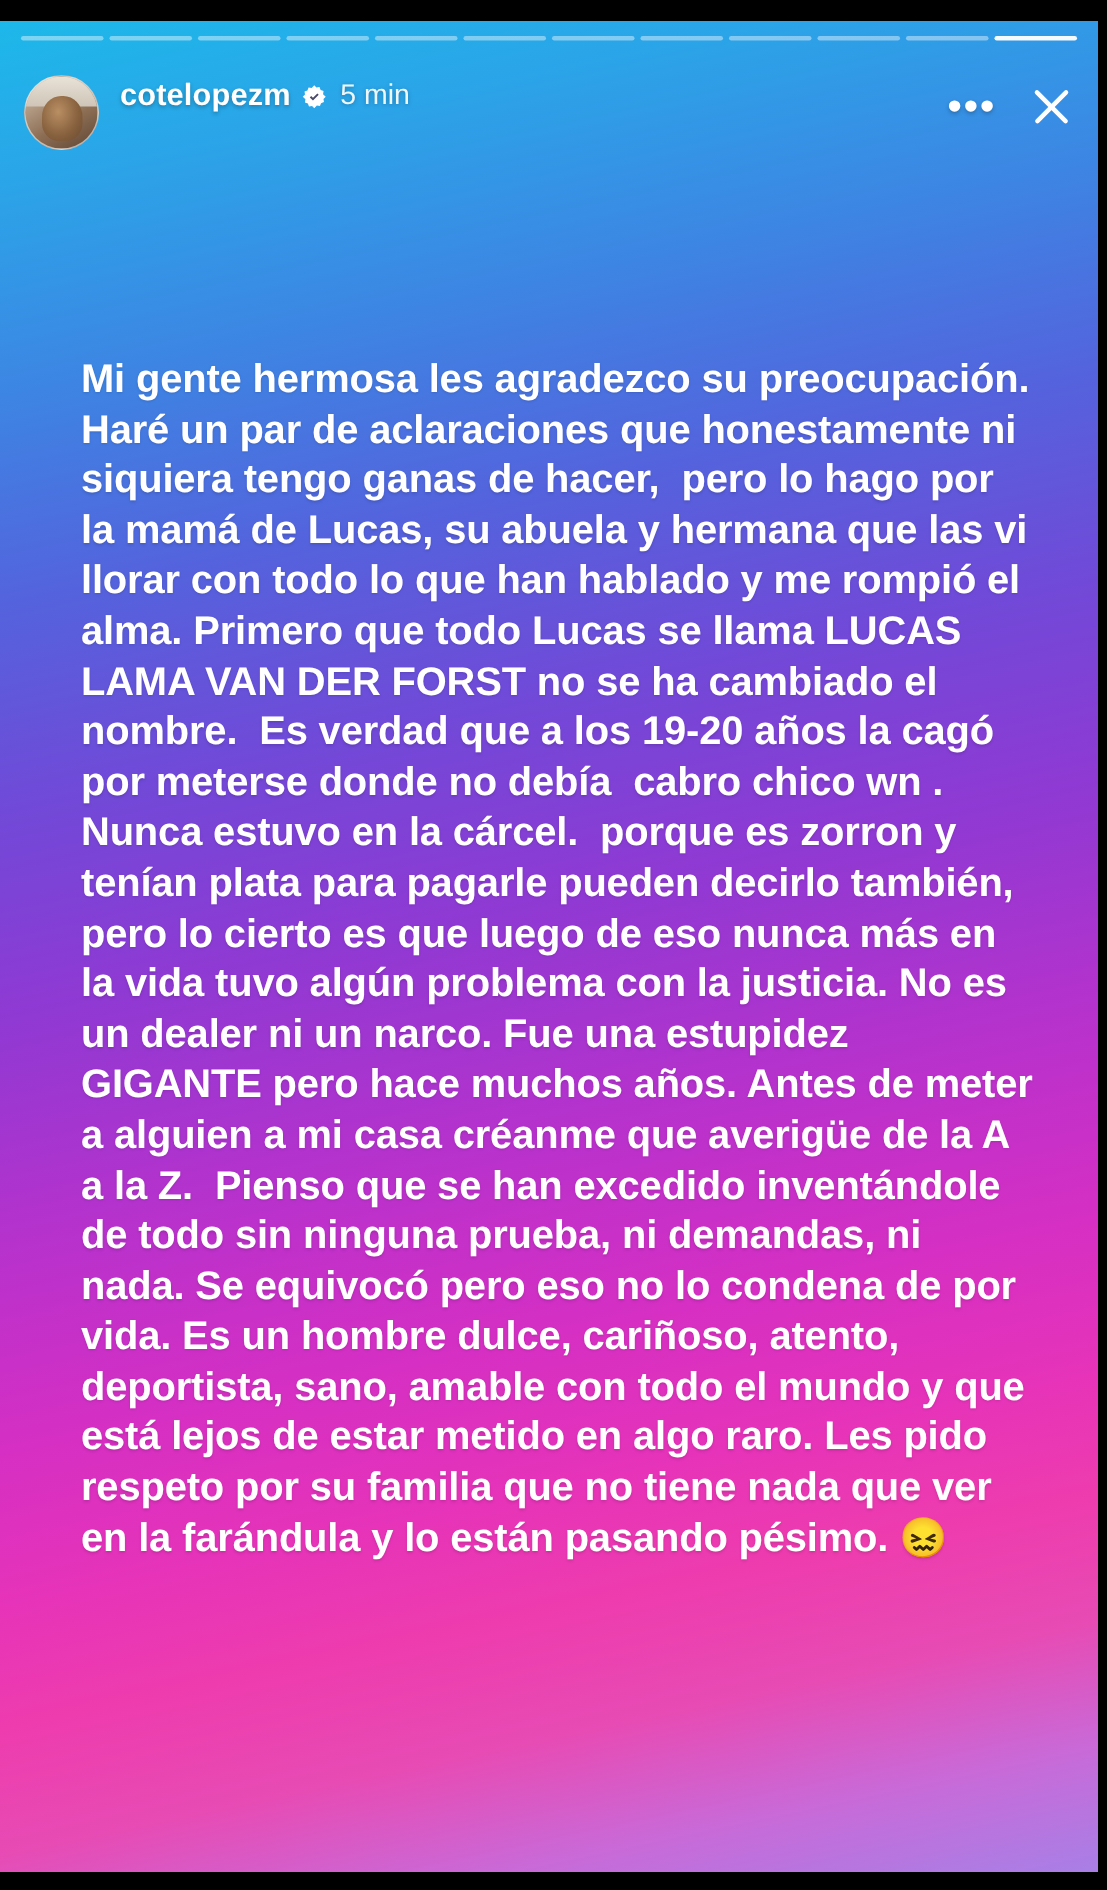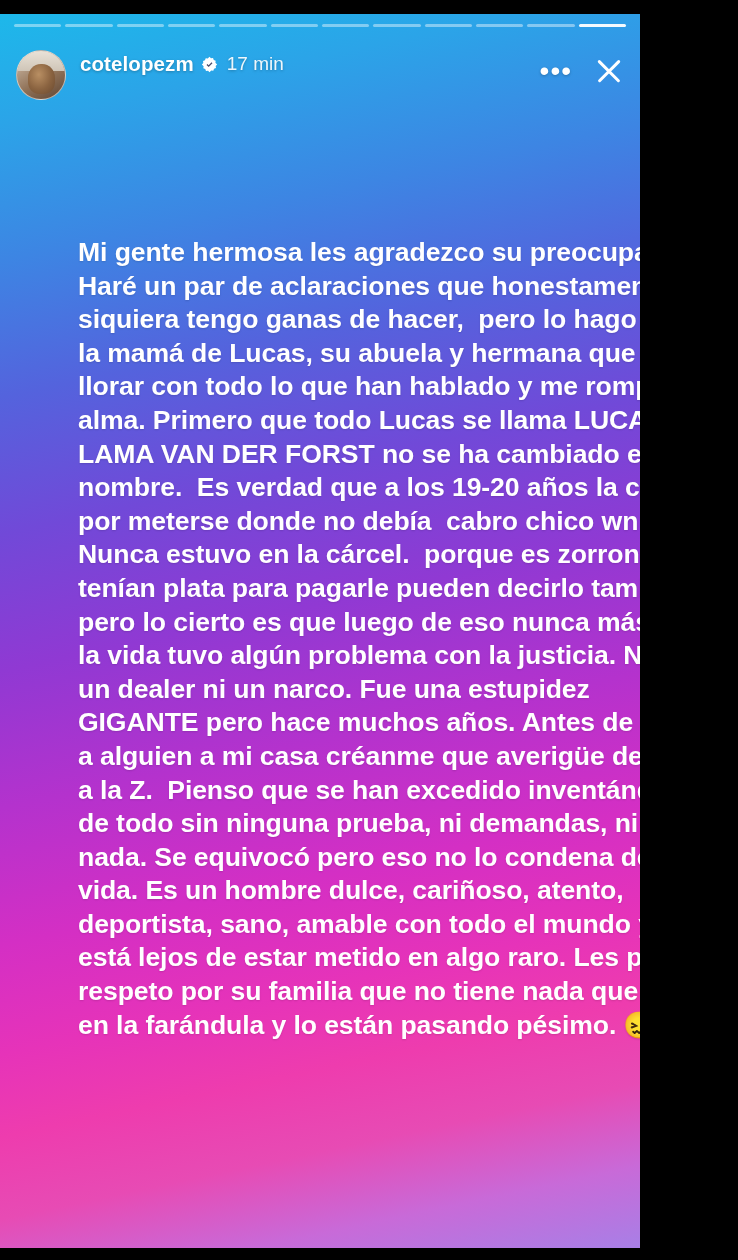--- a/index.html
+++ b/index.html
@@ -30,21 +30,21 @@
     bottom: 0;
     left: 0;
     width: 100%;
     height: 12px;
     background: #000;
   }
   .canvas {
     position: absolute;
     top: 14px;
     left: 0;
-    width: 640px;
+    width: 732px;
     height: 1234px;
     background: linear-gradient(165deg,
         #1fb6e8 0%,
         #2e9fe6 10%,
         #3f78e0 22%,
         #5a5bdc 33%,
         #7b45d8 44%,
         #a13ad2 56%,
         #c734cb 67%,
         #e331c0 76%,
@@ -212,21 +212,20 @@
     left: 54px;
     width: 636px;
     color: #fff;
     font-size: 26.6px;
     line-height: 33.6px;
     font-weight: 700;
     letter-spacing: -0.1px;
     text-shadow: 0 1px 2px rgba(0,0,0,0.13);
     white-space: pre-wrap;
     word-wrap: break-word;
-    margin-left: 24px;
   }
   .emoji {
     font-size: 26px;
   }
 </style>
 </head>
 <body>
 
 <div class="story">
 
@@ -258,21 +257,21 @@
 
       <div class="head-text">
         <div class="line1">
           <span class="username">cotelopezm</span>
           <span class="verified">
             <svg viewBox="0 0 24 24" width="17" height="17" aria-hidden="true">
               <path fill="#ffffff" d="M12 1.2l2.05 2.1 2.9-.45 1.05 2.75 2.75 1.05-.45 2.9L22.8 12l-2.1 2.05.45 2.9-2.75 1.05-1.05 2.75-2.9-.45L12 22.8l-2.05-2.1-2.9.45-1.05-2.75-2.75-1.05.45-2.9L1.2 12l2.1-2.05-.45-2.9 2.75-1.05L6.65 3.25l2.9.45L12 1.2z"></path>
               <path fill="#4a4a6a" d="M10.8 15.6l-3-3 1.3-1.3 1.7 1.7 4.1-4.1 1.3 1.3-5.4 5.4z"></path>
             </svg>
           </span>
-          <span class="timestamp">17 min</span>
+          <span class="timestamp">5 min</span>
         </div>
       </div>
 
       <div class="head-actions">
         <span class="more-icon">•••</span>
         <span class="close-icon"></span>
       </div>
 
     </div>
 

